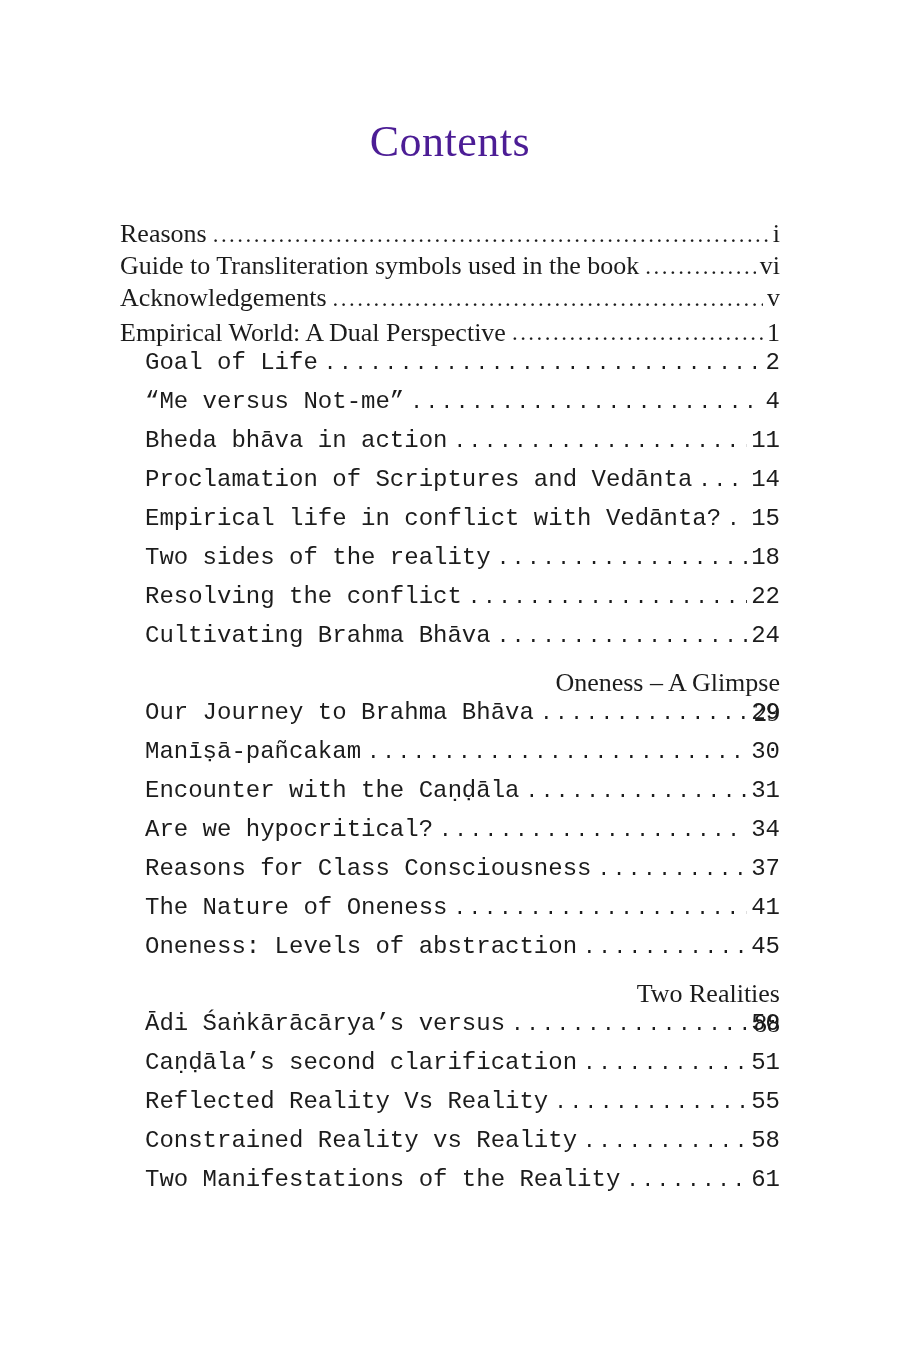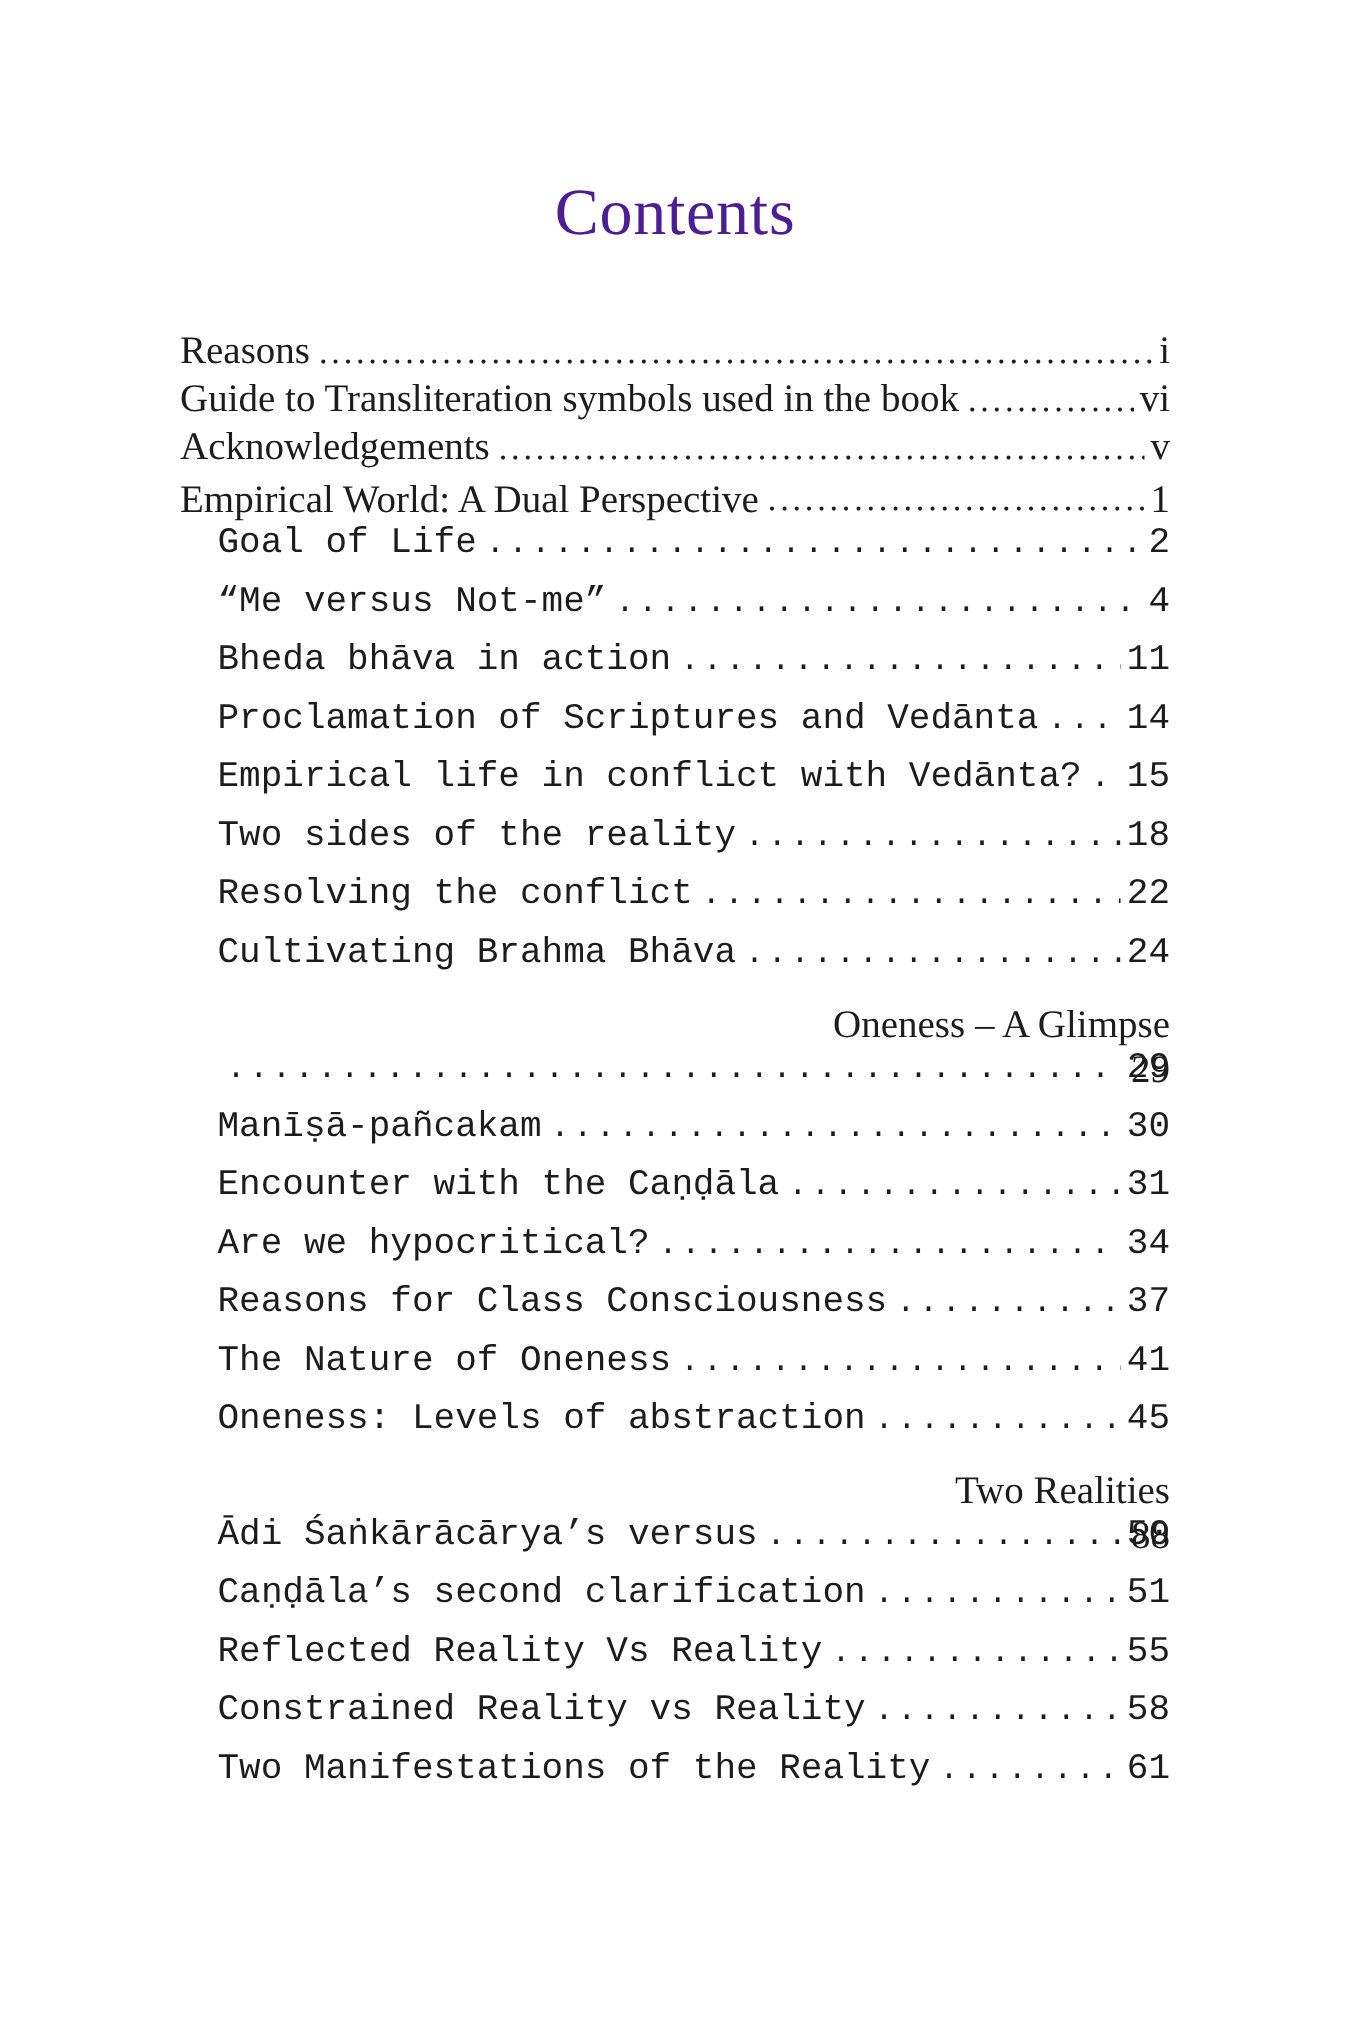--- a/index.html
+++ b/index.html
@@ -161,20 +161,21 @@
       <span class="pnum">24</span>
     </div>
 
     <div class="row l1">
       <span class="label">Oneness – A Glimpse</span>
       <span class="leader"></span>
       <span class="pnum">29</span>
     </div>
 
     <div class="row l2">
+      <span class="label">Our Journey to Brahma Bhāva</span>
       <span class="leader"></span>
       <span class="pnum">29</span>
     </div>
 
     <div class="row l2">
       <span class="label">Manīṣā-pañcakam</span>
       <span class="leader"></span>
       <span class="pnum">30</span>
     </div>
 

